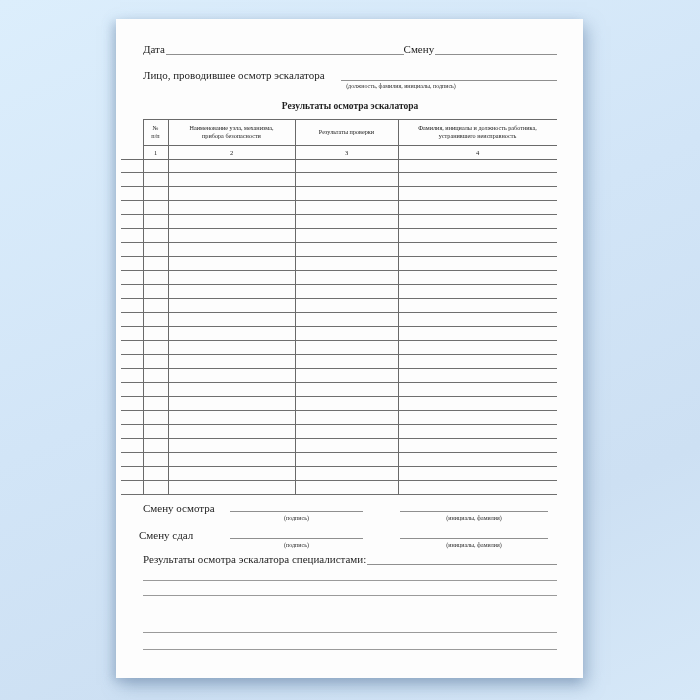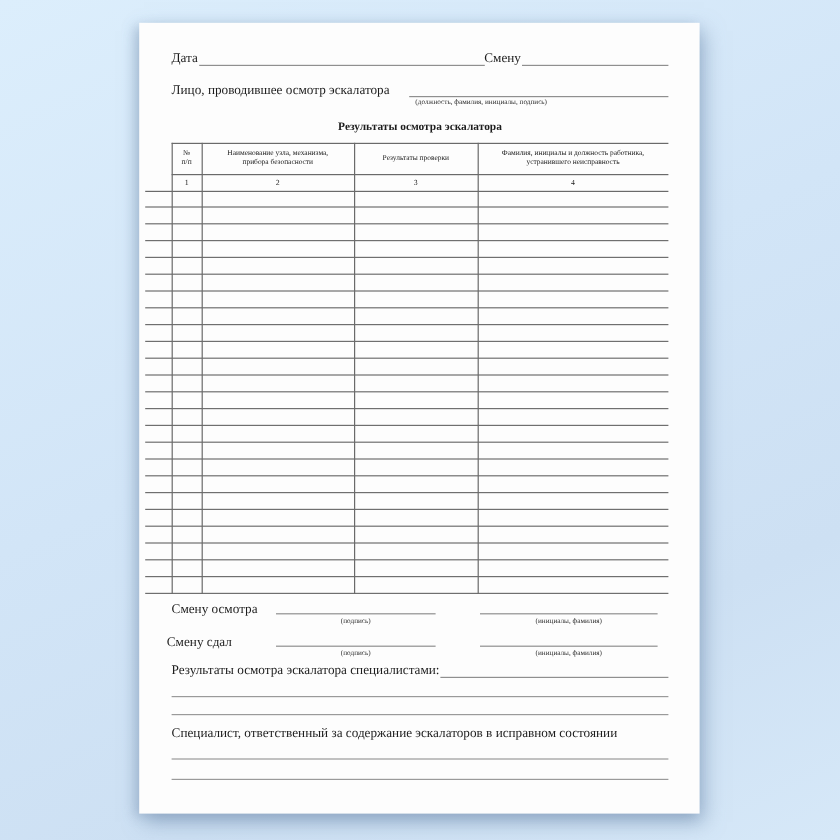--- a/index.html
+++ b/index.html
@@ -125,17 +125,16 @@
   <div class="abs signline" style="left:284px; top:511px; width:148px;"></div>
   <div class="abs cap" style="left:284px; top:523px; width:148px;">(инициалы, фамилия)</div>
 
   <div class="abs flexrow" style="left:27px; top:535px; width:414px;">
     <span class="t">Результаты осмотра эскалатора специалистами:</span>
     <span class="fillline"></span>
   </div>
   <div class="abs rule" style="left:27px; top:561px; width:414px;"></div>
   <div class="abs rule" style="left:27px; top:576px; width:414px;"></div>
 
-  <div class="abs t" style="left:27px; top:587px;">Специалист, ответственный за содержание эскалаторов в исправном состоянии</div>
   <div class="abs rule" style="left:27px; top:613px; width:414px;"></div>
   <div class="abs rule" style="left:27px; top:630px; width:414px;"></div>
 
 </div>
 
 </body></html>

